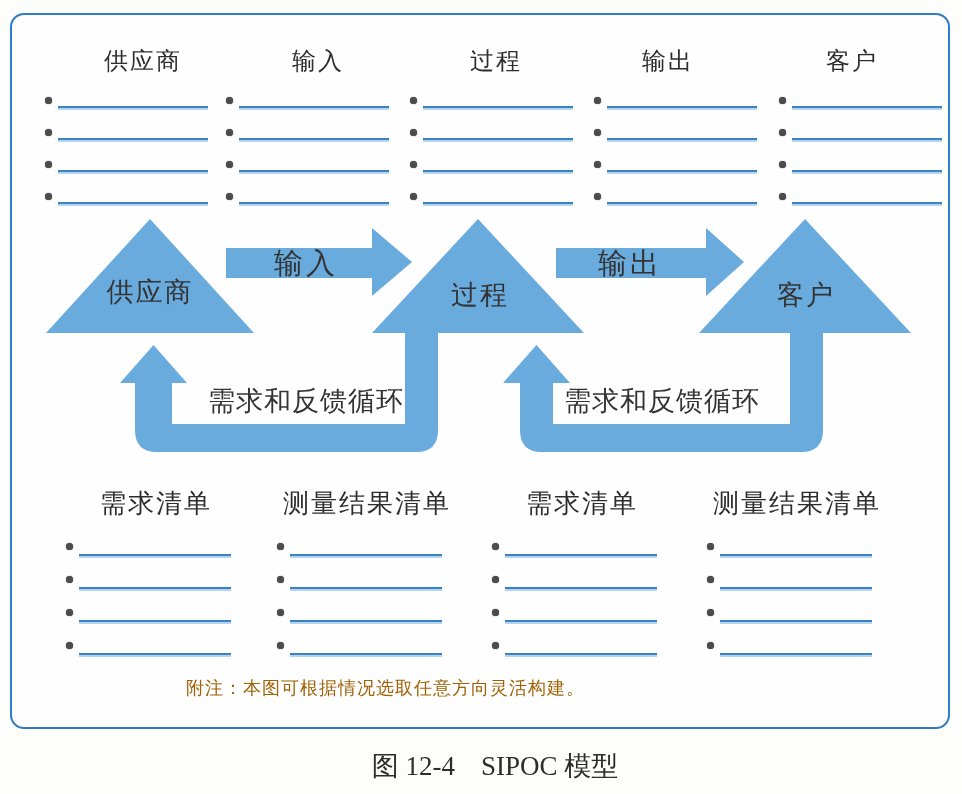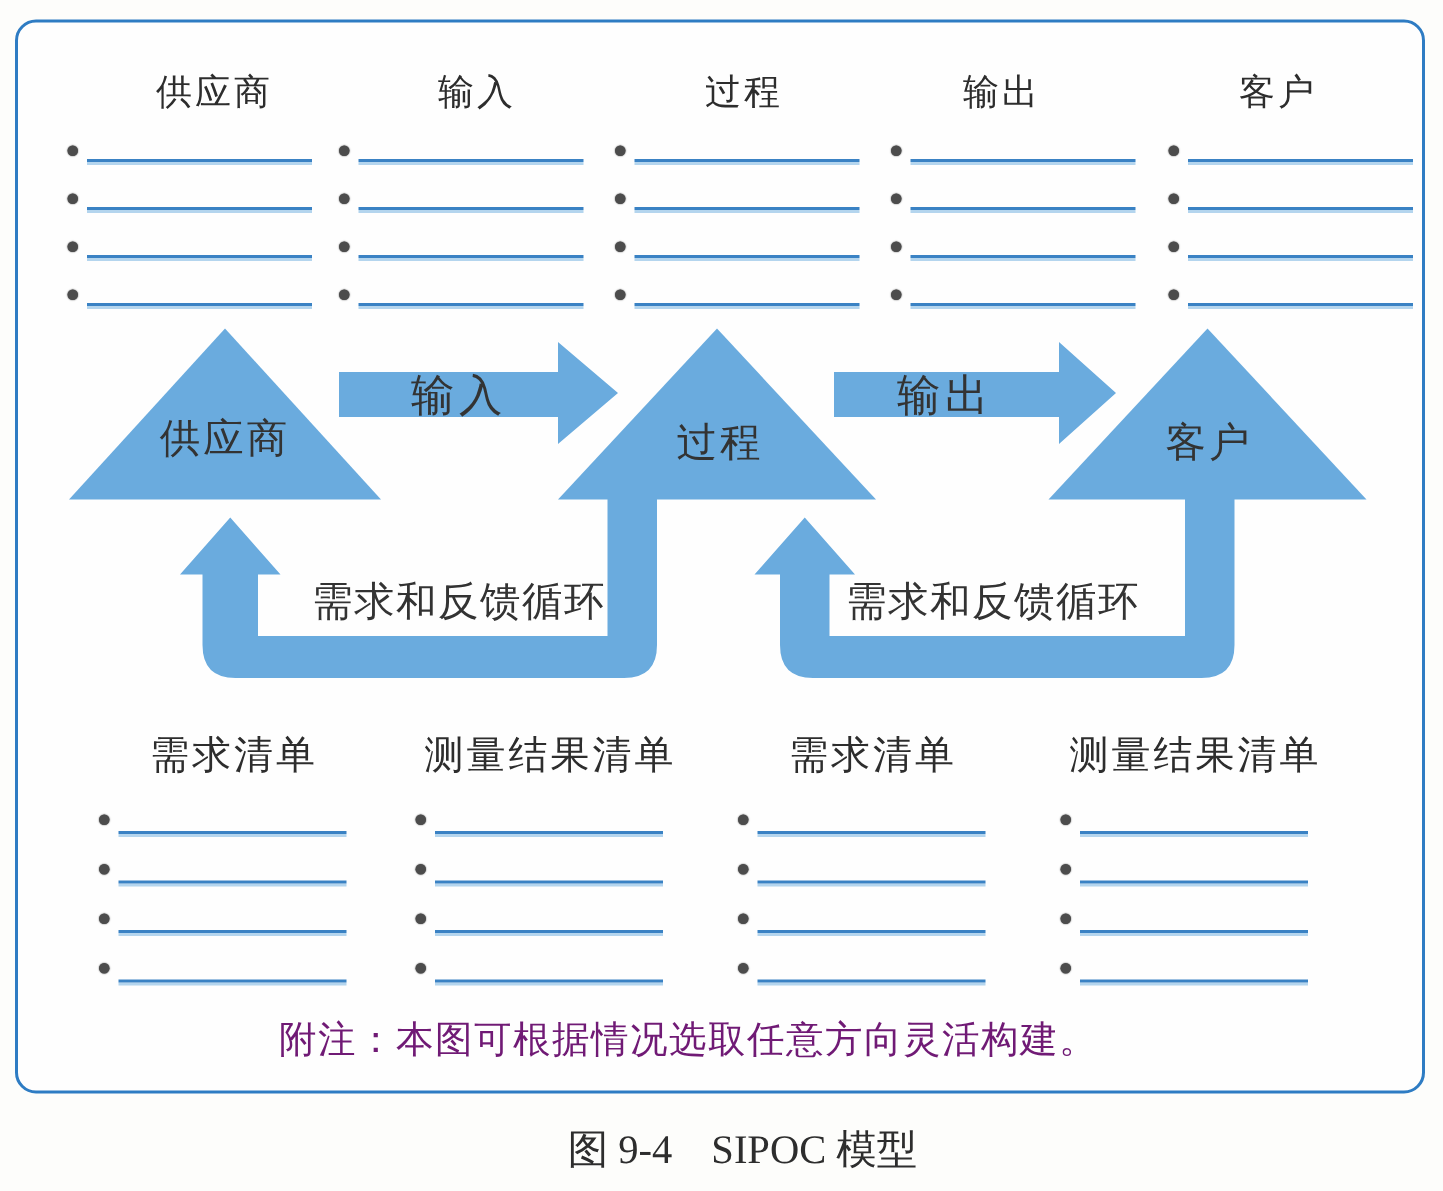--- a/index.html
+++ b/index.html
@@ -37,22 +37,22 @@
   .shape{fill:#6aabde;}
   .svg-label{
     font-family:"Liberation Serif","DejaVu Serif",serif;
     fill:#333333;text-anchor:middle;
   }
   .tri-label{font-size:27px;letter-spacing:2px;}
   .flow-label{font-size:29px;letter-spacing:3px;}
   .loop-label{font-size:27px;letter-spacing:1px;}
   
   .note{
-    position:absolute;left:186px;top:676px;font-size:25px;letter-spacing:1px;
-    color:#701a75;white-space:nowrap;
+    position:absolute;left:186px;top:676px;font-size:18px;letter-spacing:1px;
+    color:#a16207;white-space:nowrap;
   }
   .caption{
     position:absolute;left:0;right:0;top:748px;text-align:center;
     font-size:27px;color:#2d2d2d;transform:translateX(14px);white-space:nowrap;
   }
   .caption .gap{display:inline-block;width:26px;}
 </style>
 </head>
 <body>
 
@@ -285,14 +285,14 @@
           <span class="bullet-dot"></span>
           <span class="blank-line"></span>
         </div>
     </div>
   </div>
 </div>
 
 <div class="note">附注：本图可根据情况选取任意方向灵活构建。</div>
 
 <div class="caption">
-  <span>图 9-4</span><span class="gap"></span><span>SIPOC 模型</span>
+  <span>图 12-4</span><span class="gap"></span><span>SIPOC 模型</span>
 </div>
 
 </body></html>

